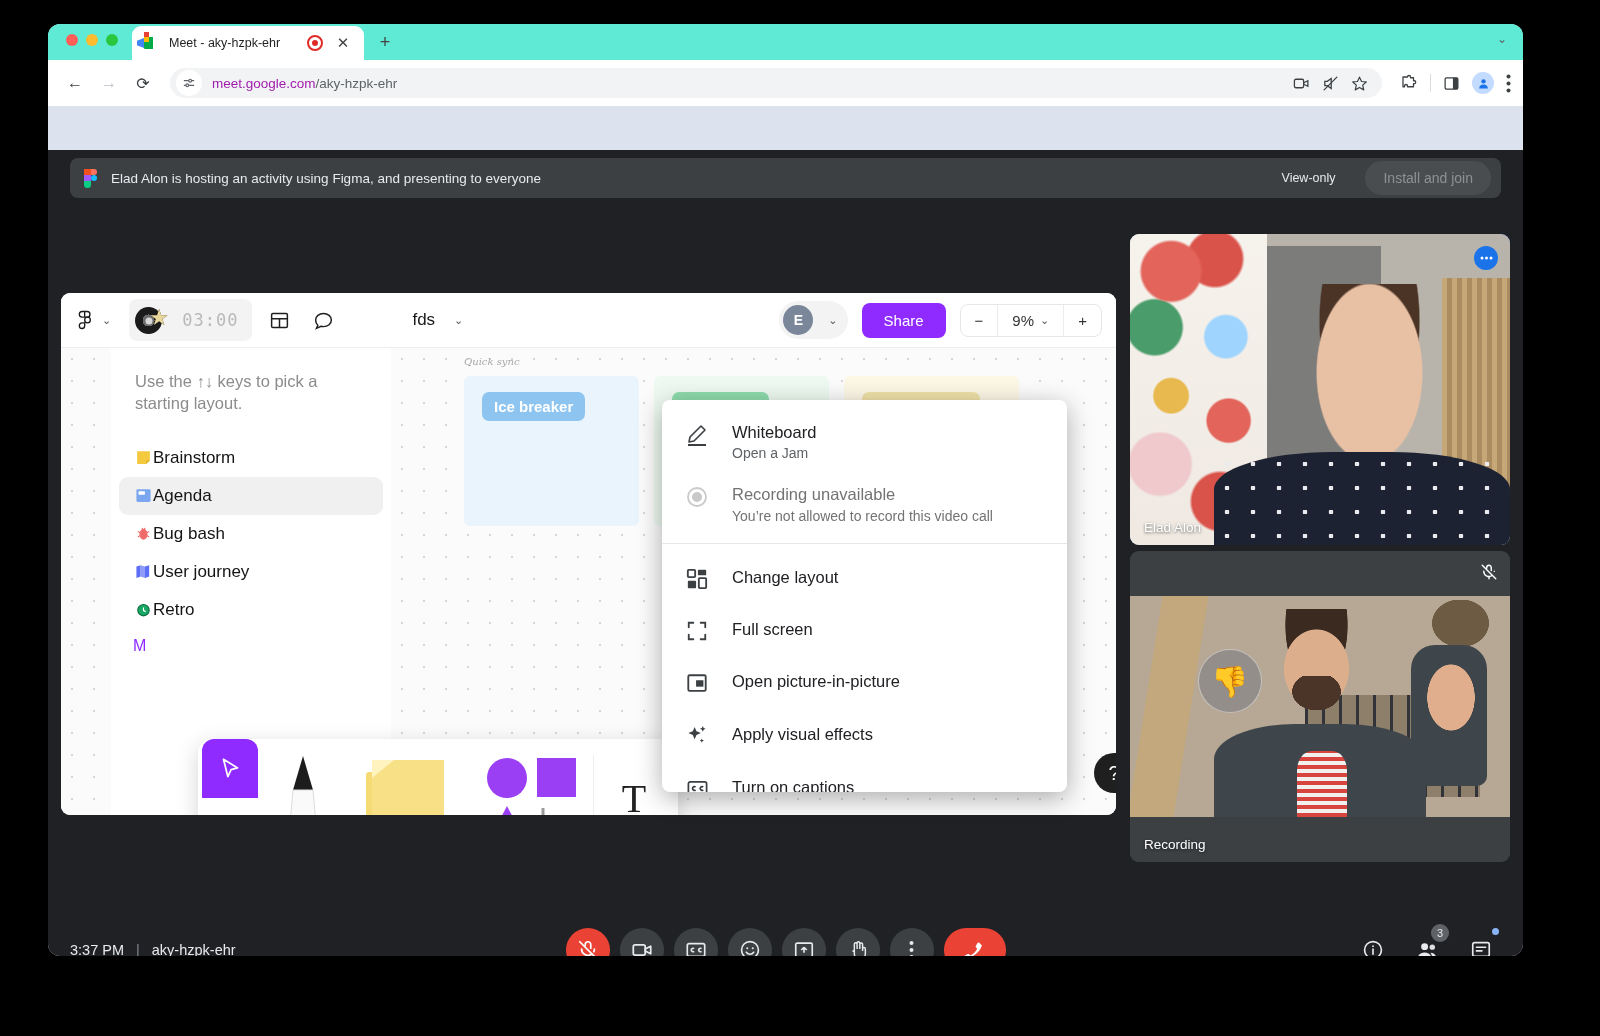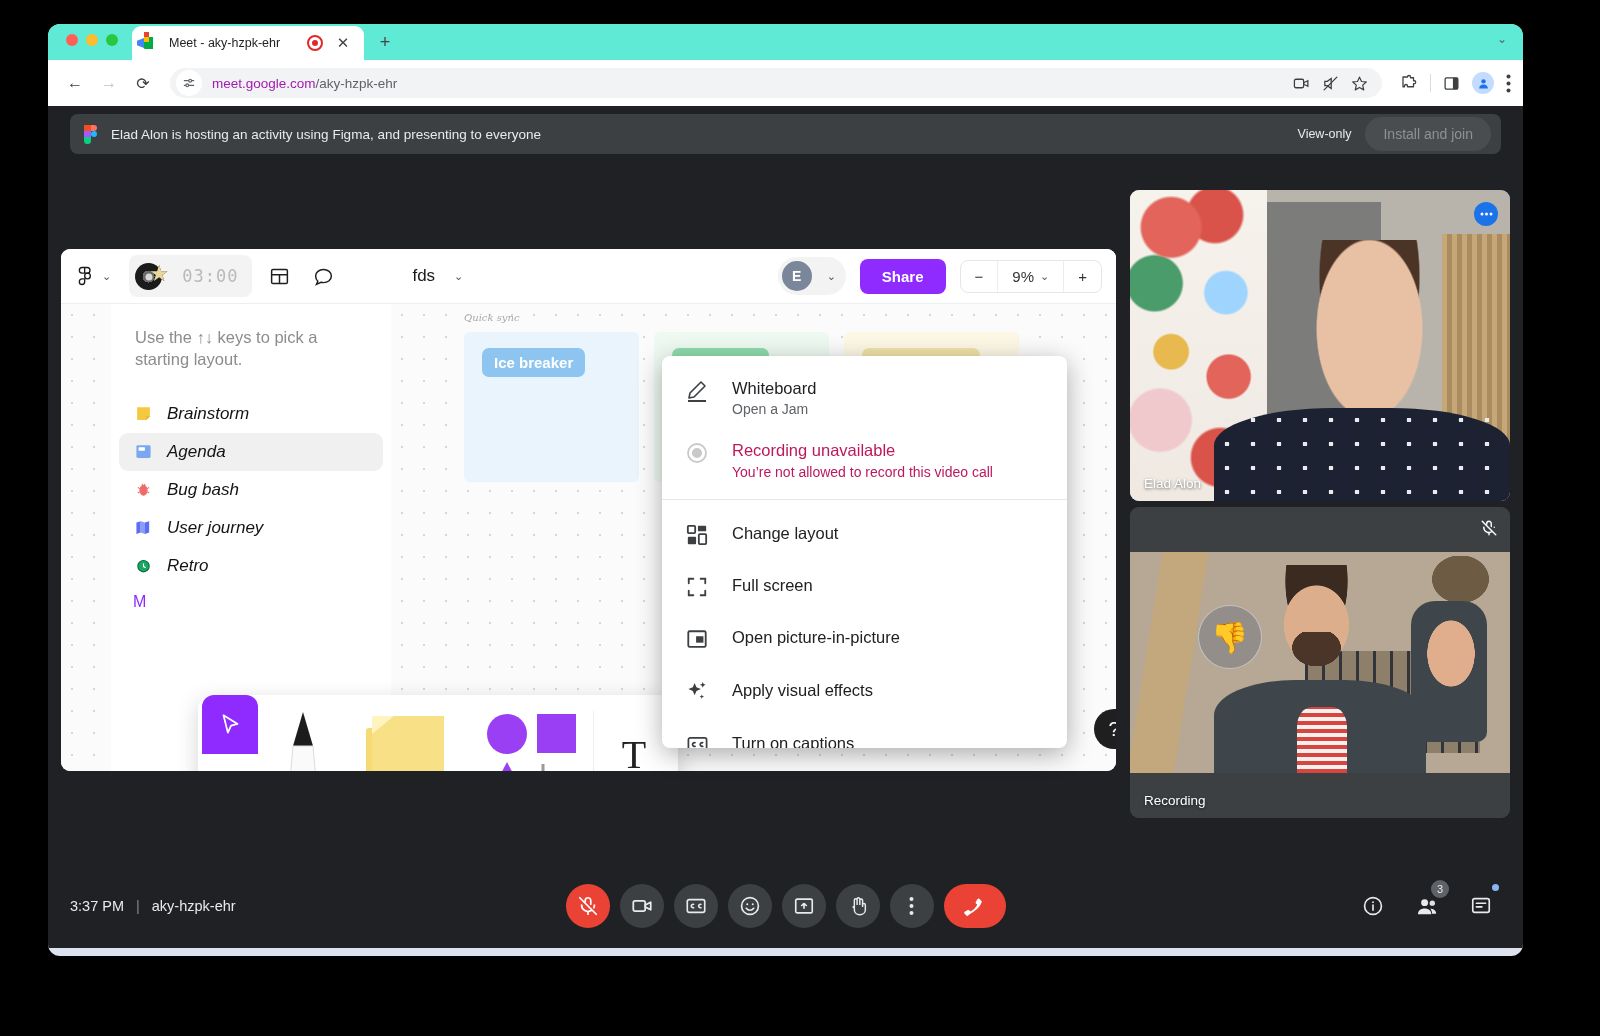--- a/index.html
+++ b/index.html
@@ -99,35 +99,36 @@
   .avatar-chip {
     width: 22px; height: 22px; border-radius: 50%;
     background: #c2dbff; display:flex; align-items:center; justify-content:center;
   }
 
   
   .meet {
     position: relative;
     height: calc(932px - 44px - 46px);
     background: #202124;
+    margin-top: 44px;
   }
   .banner {
     position: absolute; left: 22px; top: 8px; right: 22px;
     height: 40px; background: #3c4043; border-radius: 8px;
     display: flex; align-items: center; padding: 0 10px 0 14px;
   }
   .figma-ico { width: 13px; height: 19px; position: relative; margin-right: 14px; }
   .figma-ico span { position: absolute; display: block; width: 6.5px; height: 6.4px; }
   .figma-ico .f1 { left:0; top:0; background:#f24e1e; }
   .figma-ico .f2 { right:0; top:0; background:#ff7262; border-radius:0 50% 50% 0; }
   .figma-ico .f3 { left:0; top:6.4px; background:#a259ff; }
   .figma-ico .f4 { right:0; top:6.4px; background:#1abcfe; border-radius:50%; }
   .figma-ico .f5 { left:0; bottom:0; background:#0acf83; border-radius:0 0 50% 50%; }
   .banner-text { color: #e8eaed; font-size: 13.5px; }
-  .banner-right { margin-left:auto; display:flex; align-items:center; gap: 14px; }
+  .banner-right { margin-left:auto; display:flex; align-items:center; gap: 30px; }
   .view-only { color:#e8eaed; font-size: 12.5px; }
   .install-btn {
     background: #4a4d50; color: #8e9194; font-size: 14px;
     border-radius: 18px; padding: 9px 18px;
   }
 
   
   .figma-stage {
     position: absolute; left: 13px; top: 143px;
     width: 1055px; height: 522px;
@@ -163,21 +164,21 @@
   .fg-filename { margin-left: 72px; font-size: 17px; color:#1a1a1a; display:flex; align-items:center; gap:12px;}
   .fg-right { margin-left:auto; display:flex; align-items:center; gap: 14px; }
   .fg-avatar-wrap {
     display:flex;align-items:center;gap:8px;background:#f3f3f3;border-radius:20px;padding:4px 10px 4px 4px;
   }
   .fg-avatar {
     width:30px;height:30px;border-radius:50%;background:#7a8699;color:#fff;
     display:flex;align-items:center;justify-content:center;font-size:14px;font-weight:bold;
   }
   .share-btn {
-    background:#8f2bff; color:#fff; font-size:15px; font-weight:bold;
+    background:#8f2bff; color:#fff; font-size:15px; font-weight:normal;
     border-radius:8px; padding:9px 22px;
   }
   .zoom-grp {
     display:flex;align-items:center; border:1px solid #e6e6e6; border-radius:8px; overflow:hidden;
   }
   .zoom-grp > div {
     padding: 7px 14px; font-size:15px; color:#333; display:flex;align-items:center; gap:6px;
   }
   .zoom-grp .sep { padding:0; width:1px; background:#ececec; align-self:stretch; }
 
@@ -187,23 +188,23 @@
     background-image: radial-gradient(#d6d6d6 1px, transparent 1.1px);
     background-size: 22px 22px;
   }
   .panel-left {
     position:absolute; left:50px; top:0; width:280px; height:100%;
     background:#fff;
   }
   .panel-hint { padding: 22px 24px 0 24px; font-size:16.5px; line-height:1.35; color:#8c8c8c; }
   .layout-list { margin-top: 24px; }
   .layout-item {
-    display:flex; align-items:center; gap:14px;
+    display:flex; align-items:center; 
     margin: 0 8px; padding: 9px 14px; border-radius: 9px;
-    font-size: 17px; color: #141414; font-style: italic;
+    font-size: 17px; color: #141414;
   }
   .layout-item.active { background:#f0f0f0; }
   .li-ico { width:20px; height:20px; flex:0 0 20px; display:flex;align-items:center;justify-content:center;font-size:16px;}
   .more-link { color:#8f2bff; font-size:16px; padding: 8px 22px; }
 
   .board-area { position:absolute; left:395px; top:0; right:0; height:100%; }
   .board-label {
     position:absolute; left:8px; top:8px;
     font-family:"DejaVu Serif", serif; font-style: italic;
     font-size:10px; color:#a8a8a8;
@@ -259,21 +260,21 @@
     max-height: 392px;
   }
   .ctx-row {
     display:flex; align-items:flex-start; gap: 22px;
     padding: 11px 18px 11px 22px;
   }
   .ctx-ico { width: 26px; flex:0 0 26px; display:flex; align-items:center; justify-content:center; color:#3c4043; padding-top: 2px;}
   .ctx-title { font-size: 16.5px; color:#202124; line-height:1.35; }
   .ctx-sub { font-size: 14px; color:#5f6368; margin-top: 2px; }
   .ctx-row.disabled .ctx-title,
-  .ctx-row.disabled .ctx-sub { color:#be185d; }
+  .ctx-row.disabled .ctx-sub { color:#737373; }
   .ctx-row.disabled .ctx-ico { color:#c9c9c9; }
   .ctx-divider { height:1px; background:#e6e6e6; margin: 8px 0; }
   .ctx-row.simple { align-items:center; padding: 14px 18px 14px 22px; }
 
   
   .tiles { position:absolute; right: 13px; top: 84px; width: 380px; }
   .tile {
     position:relative; width: 380px; height: 311px;
     border-radius: 9px; overflow:hidden; background:#3c4043;
   }

